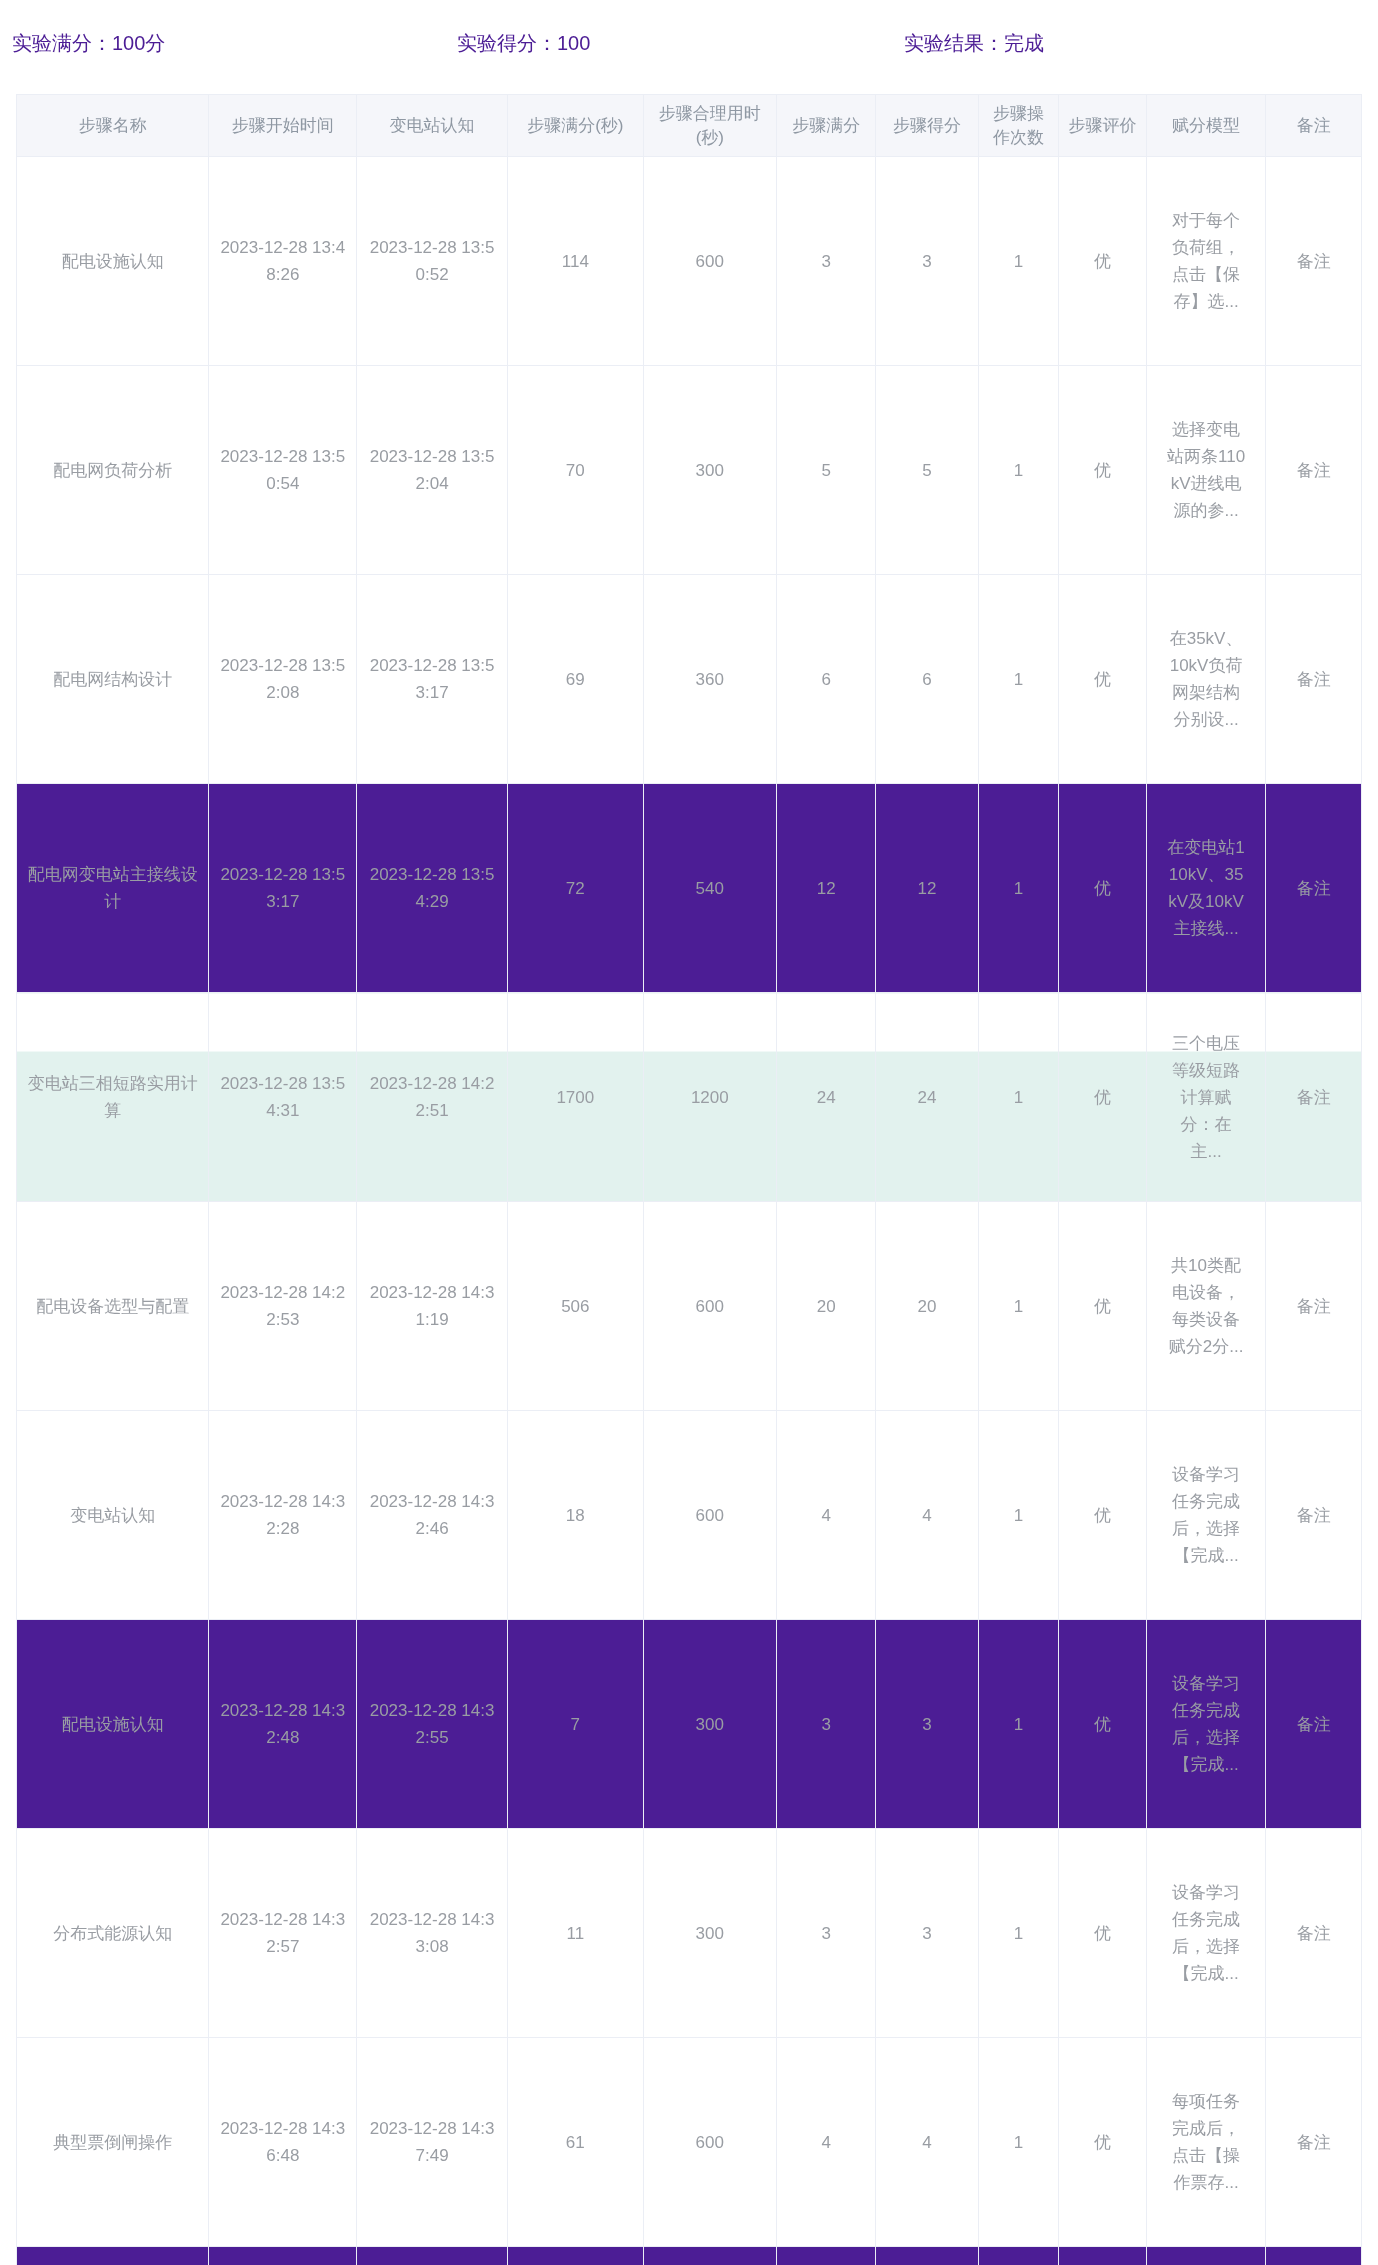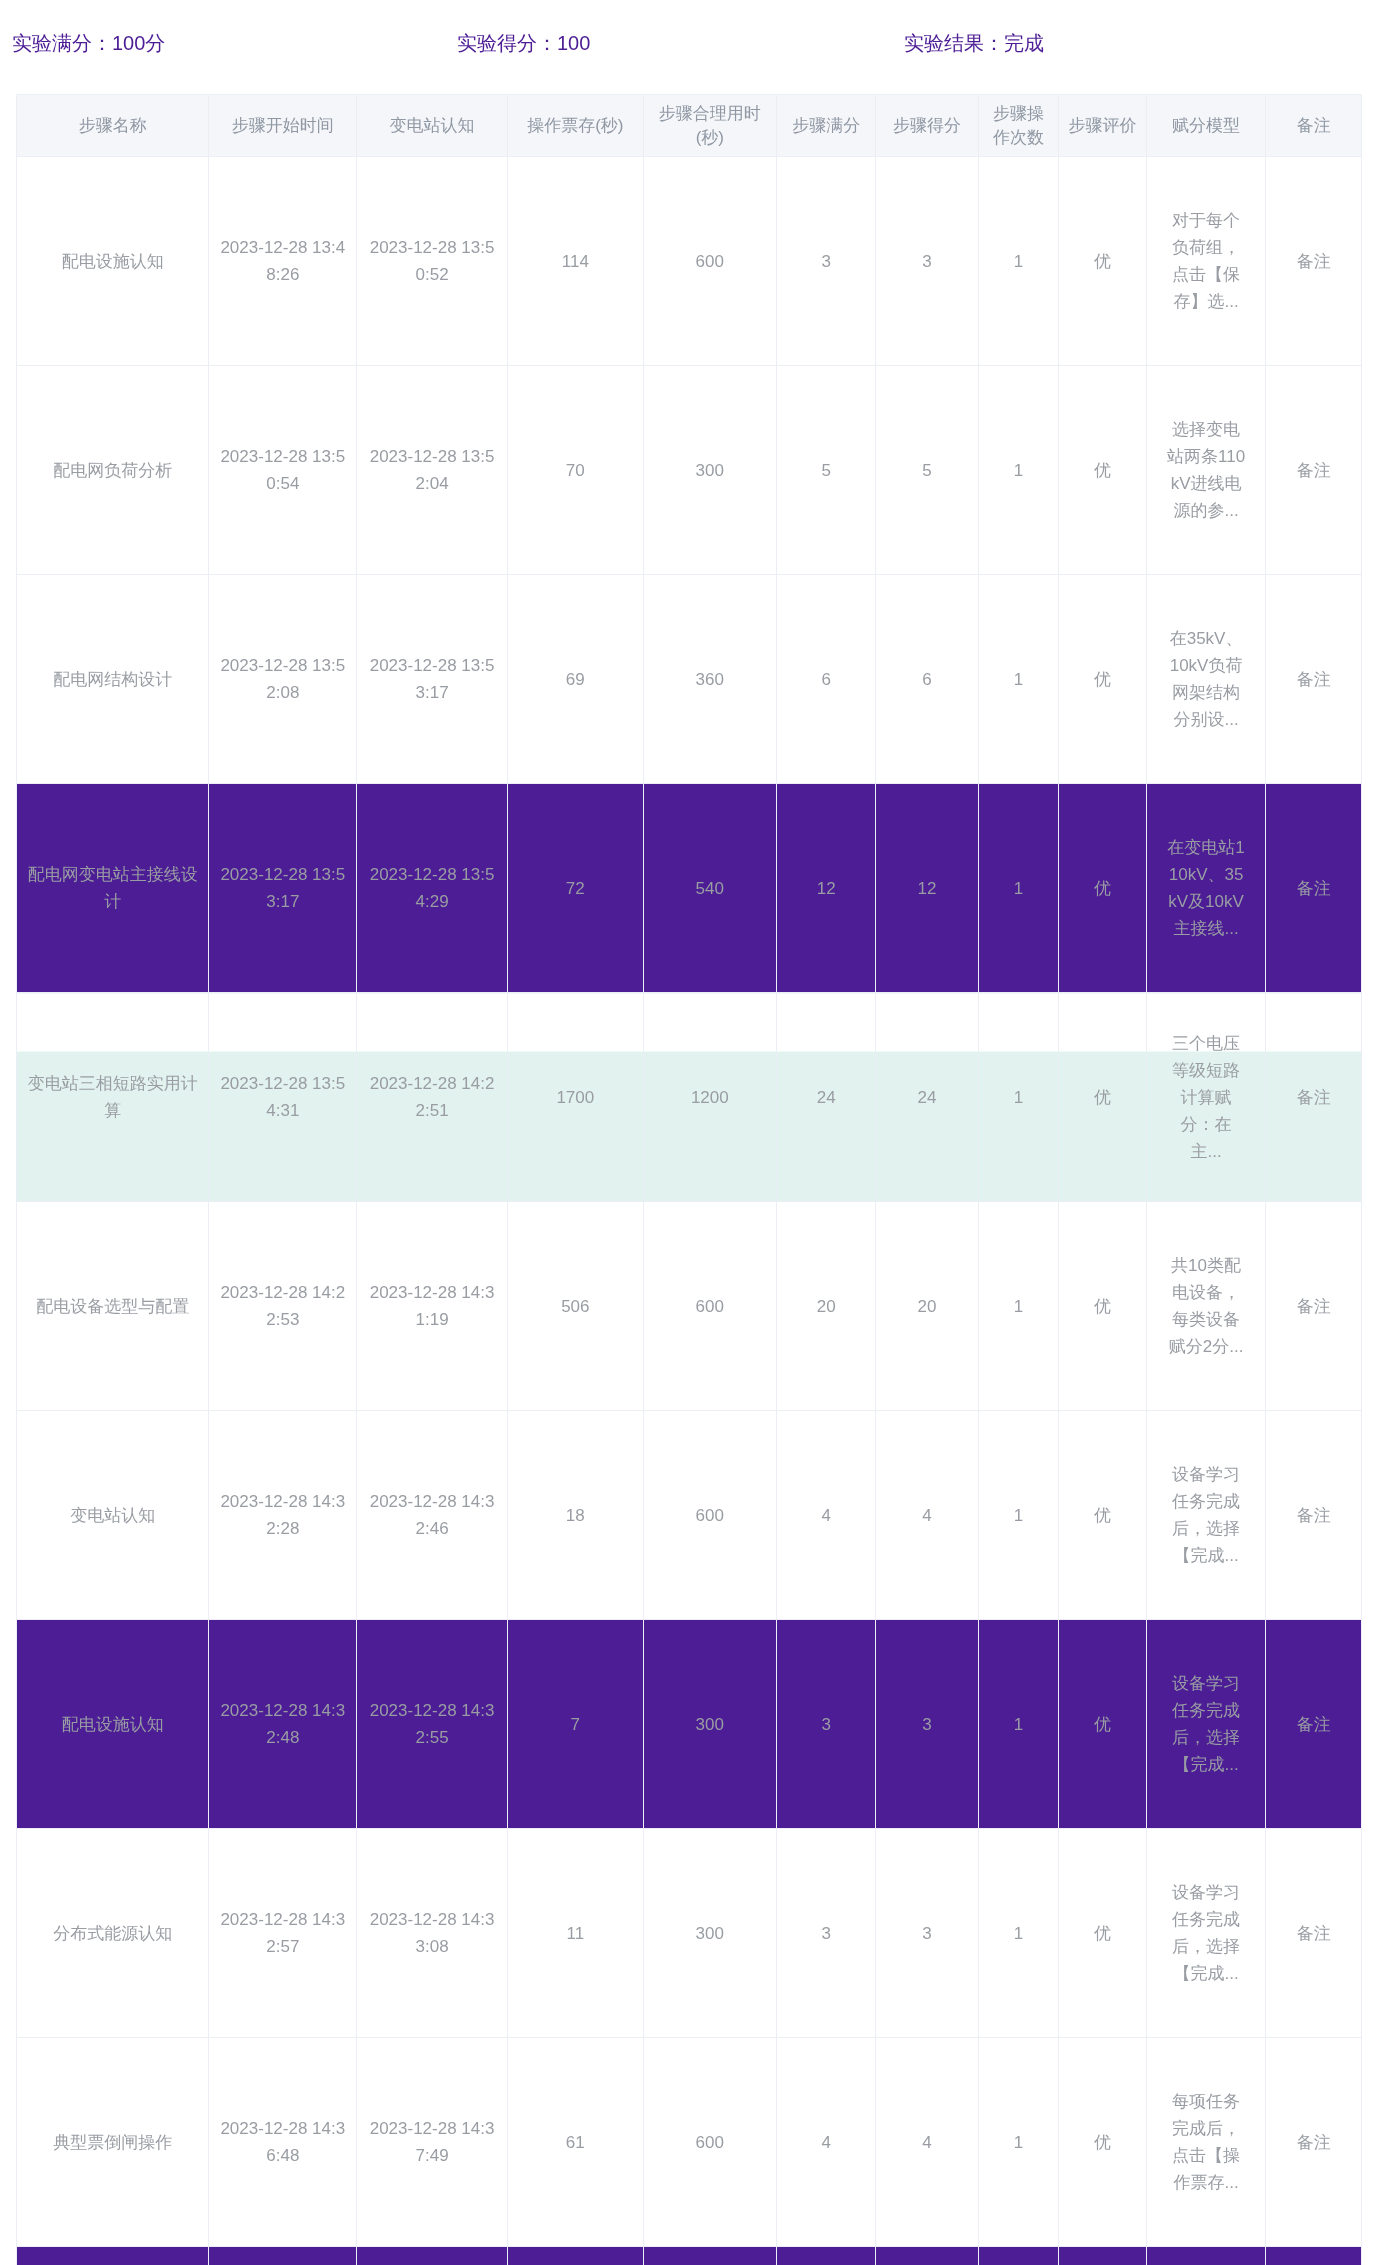--- a/index.html
+++ b/index.html
@@ -39,21 +39,21 @@
       <col style="width: 6%;">
       <col style="width: 6.5%;">
       <col style="width: 8.9%;">
       <col style="width: 7.1%;">
     </colgroup>
   <thead>
       <tr>
         <th>步骤名称</th>
         <th>步骤开始时间</th>
         <th>变电站认知</th>
-        <th>操作票存(秒)</th>
+        <th>步骤满分(秒)</th>
         <th>步骤合理用时(秒)</th>
         <th>步骤满分</th>
         <th>步骤得分</th>
         <th>步骤操作次数</th>
         <th>步骤评价</th>
         <th>赋分模型</th>
         <th>备注</th>
       </tr>
     </thead>
   <tbody>

